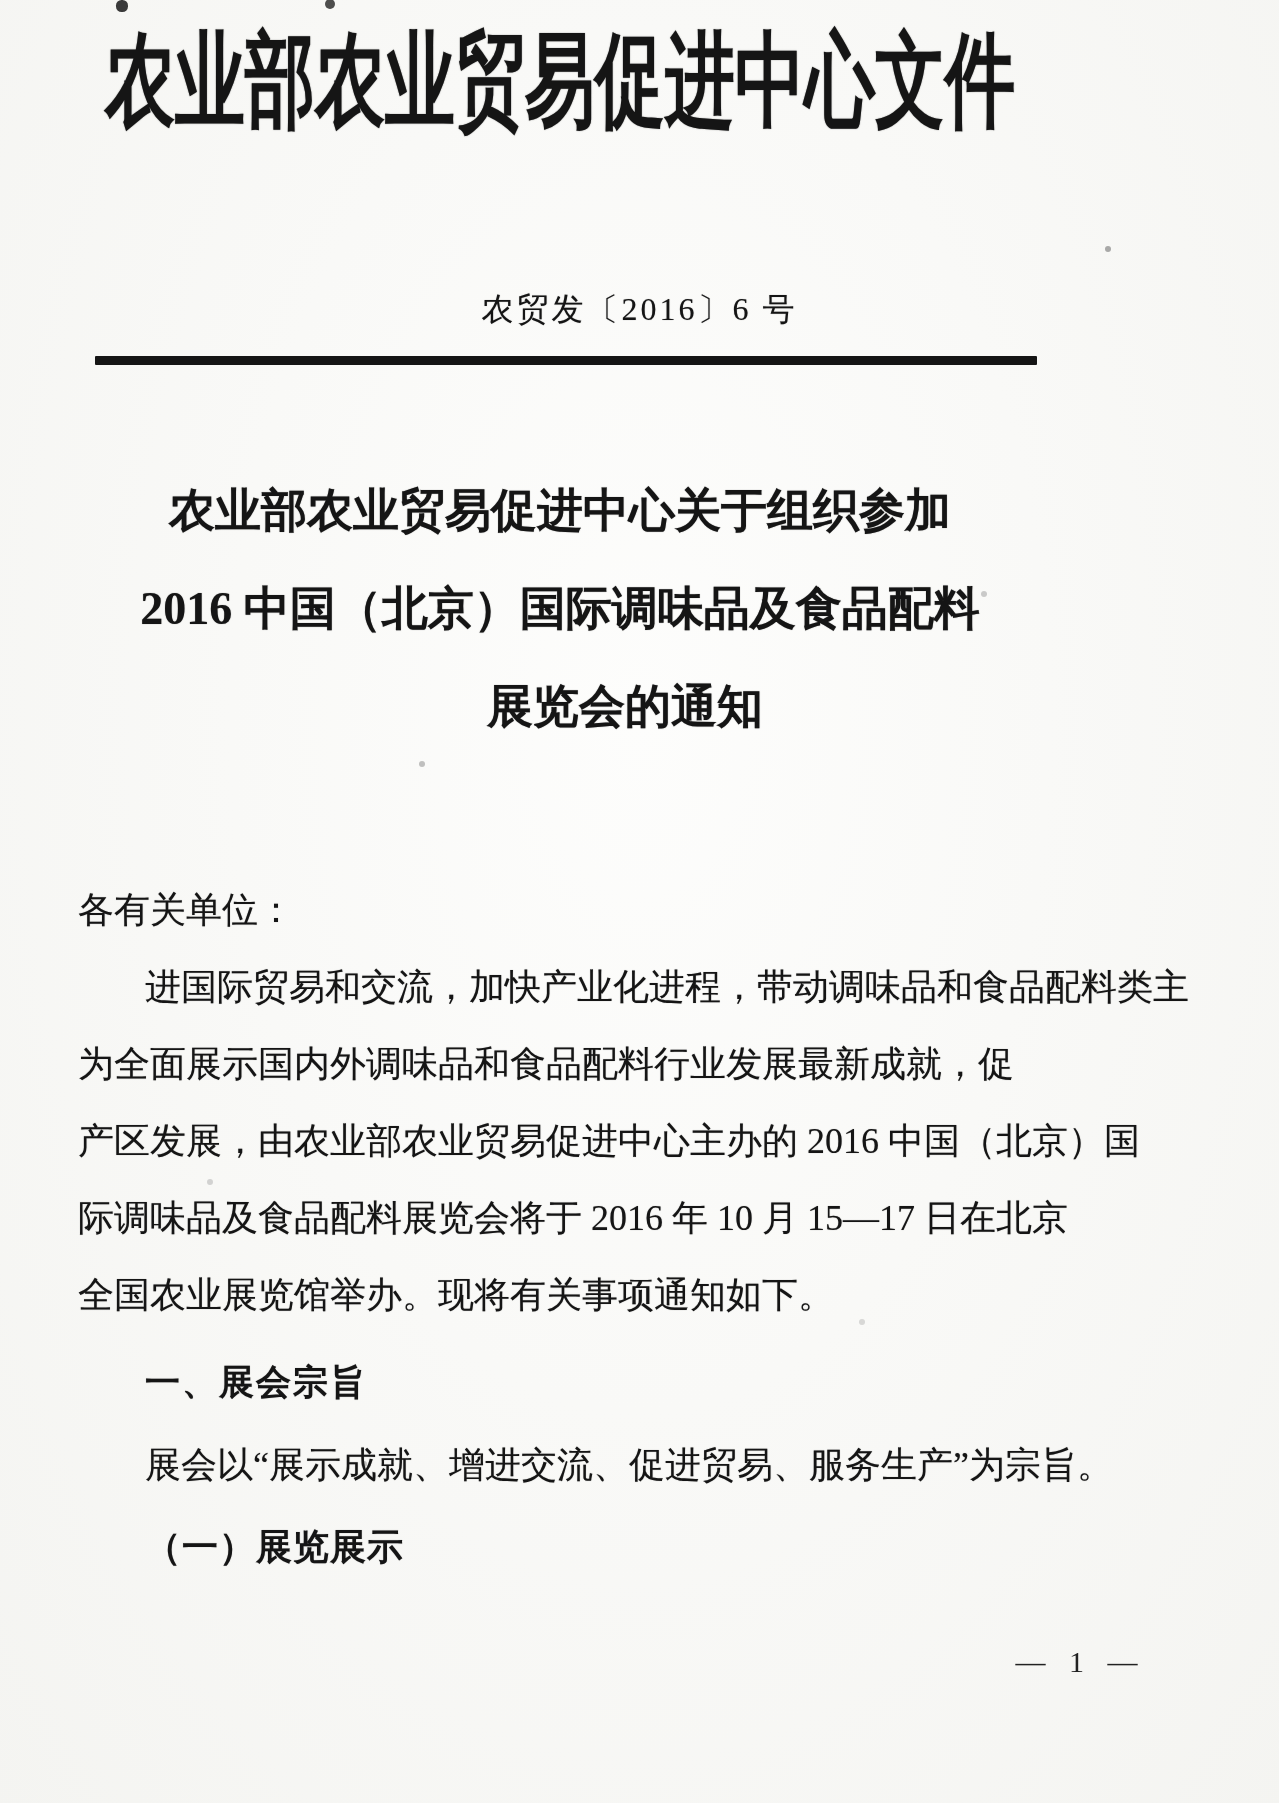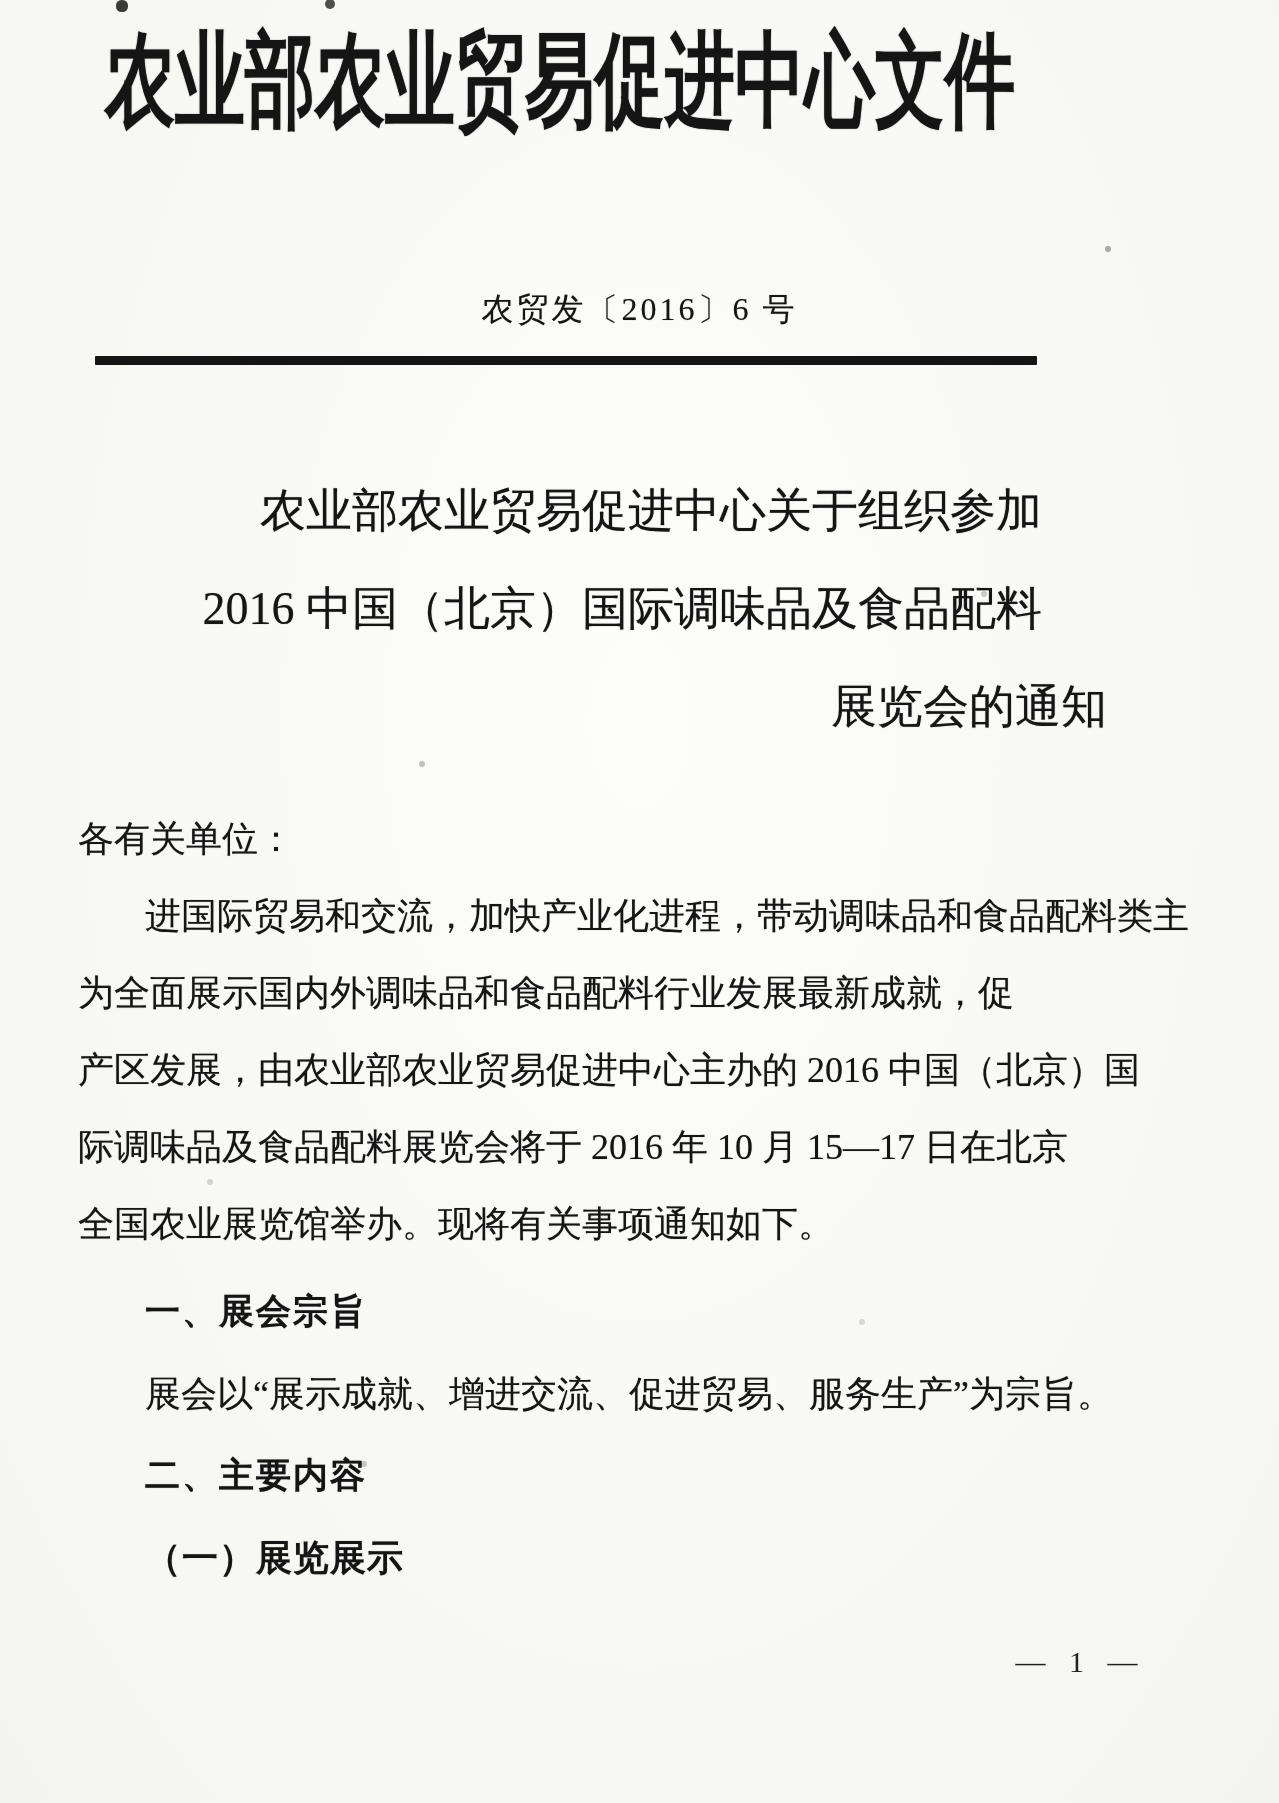--- a/index.html
+++ b/index.html
@@ -24,27 +24,27 @@
     position:absolute; left:0; top:288px; width:1279px;
     text-align:center; font-size:32px; font-weight:400; letter-spacing:3px;
     white-space:nowrap; text-shadow:0 0 1px rgba(10,10,10,.4);
   }
   .rule {
     position:absolute; left:95px; top:356px; width:942px; height:9px;
     background:var(--ink); border-radius:1px;
   }
   .doc-title {
     position:absolute; left:78px; top:462px; width:964px;
-    text-align:right; font-size:46px; font-weight:400; line-height:98px;
+    text-align:center; font-size:46px; font-weight:700; line-height:98px;
     text-shadow:0 0 1px rgba(10,10,10,.5);
   }
   .doc-title .title-line { white-space:nowrap; }
   .doc-title .title-line:nth-child(3) { transform:translateX(65px); }
   .body {
-    position:absolute; left:78px; top:801px; width:1072px;
+    position:absolute; left:78px; top:872px; width:1072px;
     font-size:36px; line-height:77px;
     text-shadow:0 0 1px rgba(10,10,10,.4);
   }
   .body > div { white-space:nowrap; }
   .para-line:first-child { text-indent:67px; }
   .heading {
     font-family:Liberation Serif, serif;
     font-weight:700; font-size:35px; text-indent:67px; line-height:82px;
     letter-spacing:2px;
   }
@@ -97,20 +97,19 @@
         <div class="para-line">为全面展示国内外调味品和食品配料行业发展最新成就，促</div>
         <div class="para-line">产区发展，由农业部农业贸易促进中心主办的 2016 中国（北京）国</div>
         <div class="para-line">际调味品及食品配料展览会将于 2016 年 10 月 15—17 日在北京</div>
         <div class="para-line">全国农业展览馆举办。现将有关事项通知如下。</div>
       </div>
 
     <div class="heading first">一、展会宗旨</div>
 
     <div class="indent-line">展会以“展示成就、增进交流、促进贸易、服务生产”为宗旨。</div>
 
-    <div class="heading">二、主要内容</div>
 
     <div class="subheading">（一）展览展示</div>
   </div>
 
   <div class="page-number">— 1 —</div>
 
 </div>
 
 </body></html>

